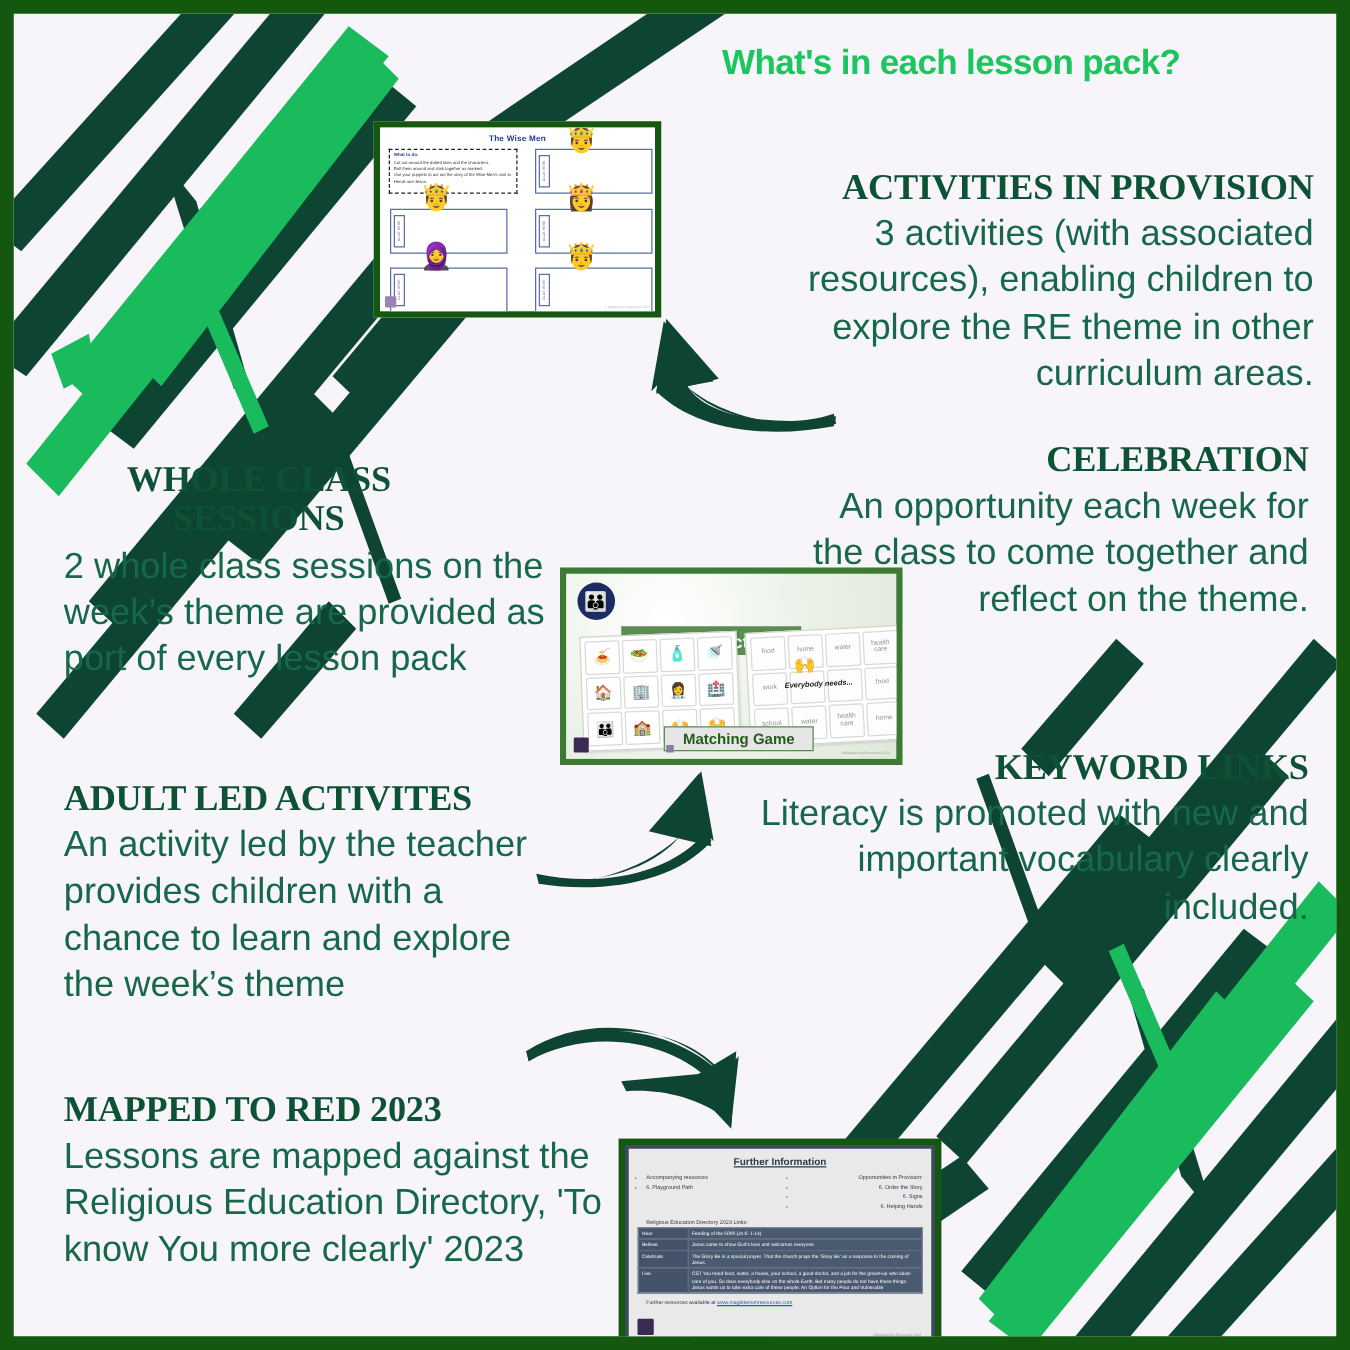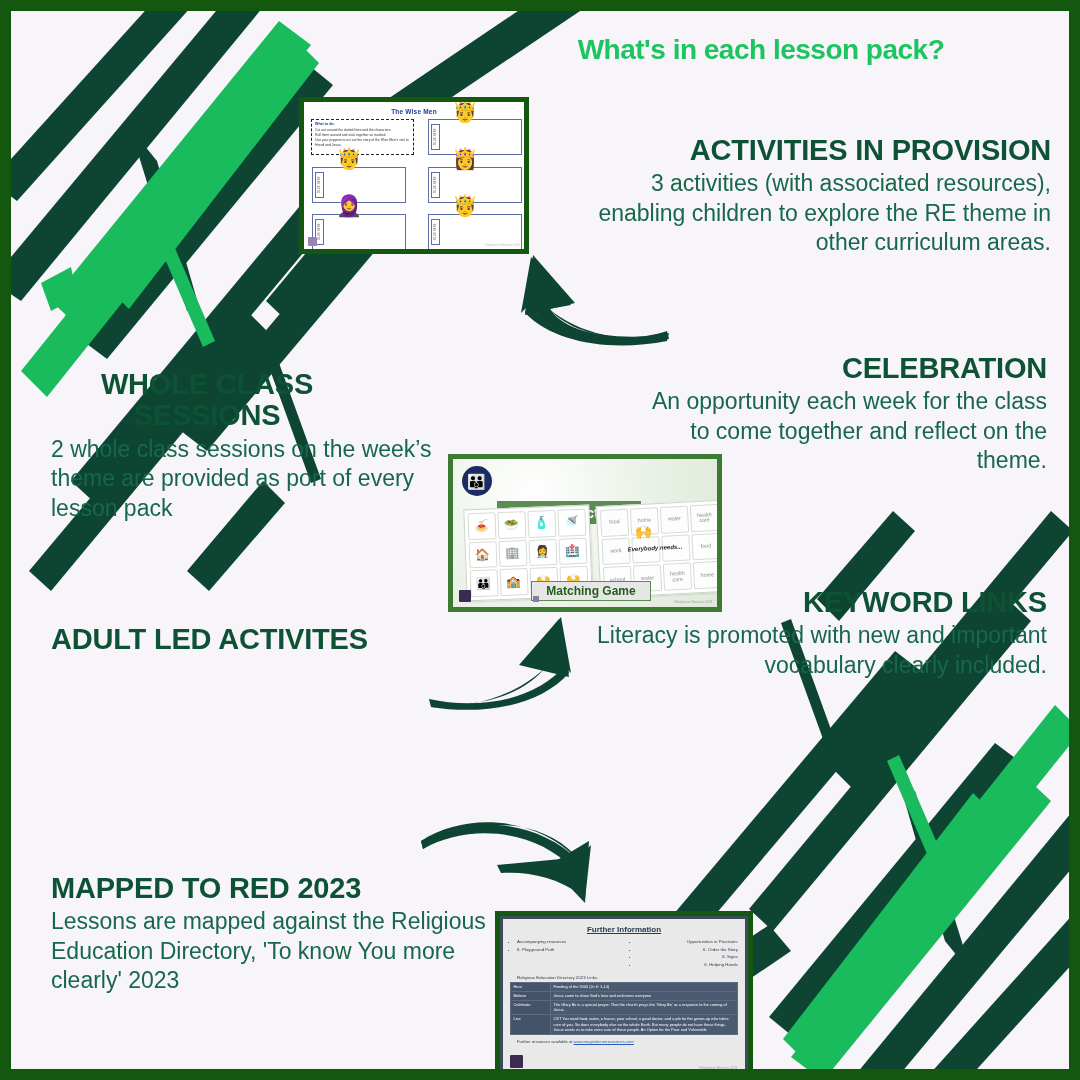--- a/index.html
+++ b/index.html
@@ -29,33 +29,34 @@
     color:#1cc55e;
     line-height:1.1;
   }
   
   .block{position:absolute;}
   .block .heading{
     font-size:29px;font-weight:bold;
     color:#0e5236;letter-spacing:-0.2px;
     line-height:1.08;
     margin:0 0 3px 0;
+    font-family:Liberation Serif, serif;
   }
   .block .body{
-    font-size:23px;font-weight:400;
+    font-size:29px;font-weight:400;
     color:#17684a;line-height:1.28;
     margin:0;
   }
   .align-right{text-align:right;}
   .align-left{text-align:left;}
 
   
   #blk-activities{right:18px;top:124px;width:480px;}
   #blk-celebration{right:22px;top:342px;width:420px;}
-  #blk-keyword{right:22px;top:576px;width:450px;}
+  #blk-keyword{right:22px;top:588px;width:450px;}
   #blk-wholeclass{left:40px;top:358px;width:400px;}
   #blk-adultled{left:40px;top:613px;width:400px;}
   #blk-mapped{left:40px;top:862px;width:440px;}
   #blk-wholeclass .heading{text-align:center;padding-right:88px;}
 
   
   .arrow{position:absolute;}
 
   
   .thumb{position:absolute;box-sizing:border-box;background:#ffffff;overflow:hidden;}
@@ -253,20 +254,21 @@
     <p class="body">Literacy is promoted with new and important vocabulary clearly included.</p>
   </div>
 
   <div class="block align-left" id="blk-wholeclass">
     <p class="heading">WHOLE CLASS SESSIONS</p>
     <p class="body">2 whole class sessions on the week’s theme are provided as port of every lesson pack</p>
   </div>
 
   <div class="block align-left" id="blk-adultled">
     <p class="heading">ADULT LED ACTIVITES</p>
+    <p class="body">An activity led by the teacher provides children with a chance to learn and explore the week’s theme</p>
   </div>
 
   <div class="block align-left" id="blk-mapped">
     <p class="heading">MAPPED TO RED 2023</p>
     <p class="body">Lessons are mapped against the Religious Education Directory, 'To know You more clearly' 2023</p>
   </div>
 
   <svg class="arrow" style="left:500px;top:236px;" width="160" height="100" viewBox="0 0 160 100">
     <path d="M156 84 C 120 96, 66 92, 38 62 L 60 58 L 20 10 L 10 66 L 26 50 C 58 88, 116 96, 158 92 Z" fill="#0d4532"></path>
     <path d="M24 12 C 22 30, 20 52, 18 68 L 38 60 C 50 84, 96 94, 152 88 C 100 100, 48 94, 22 62 Z" fill="#0d4532"></path>

